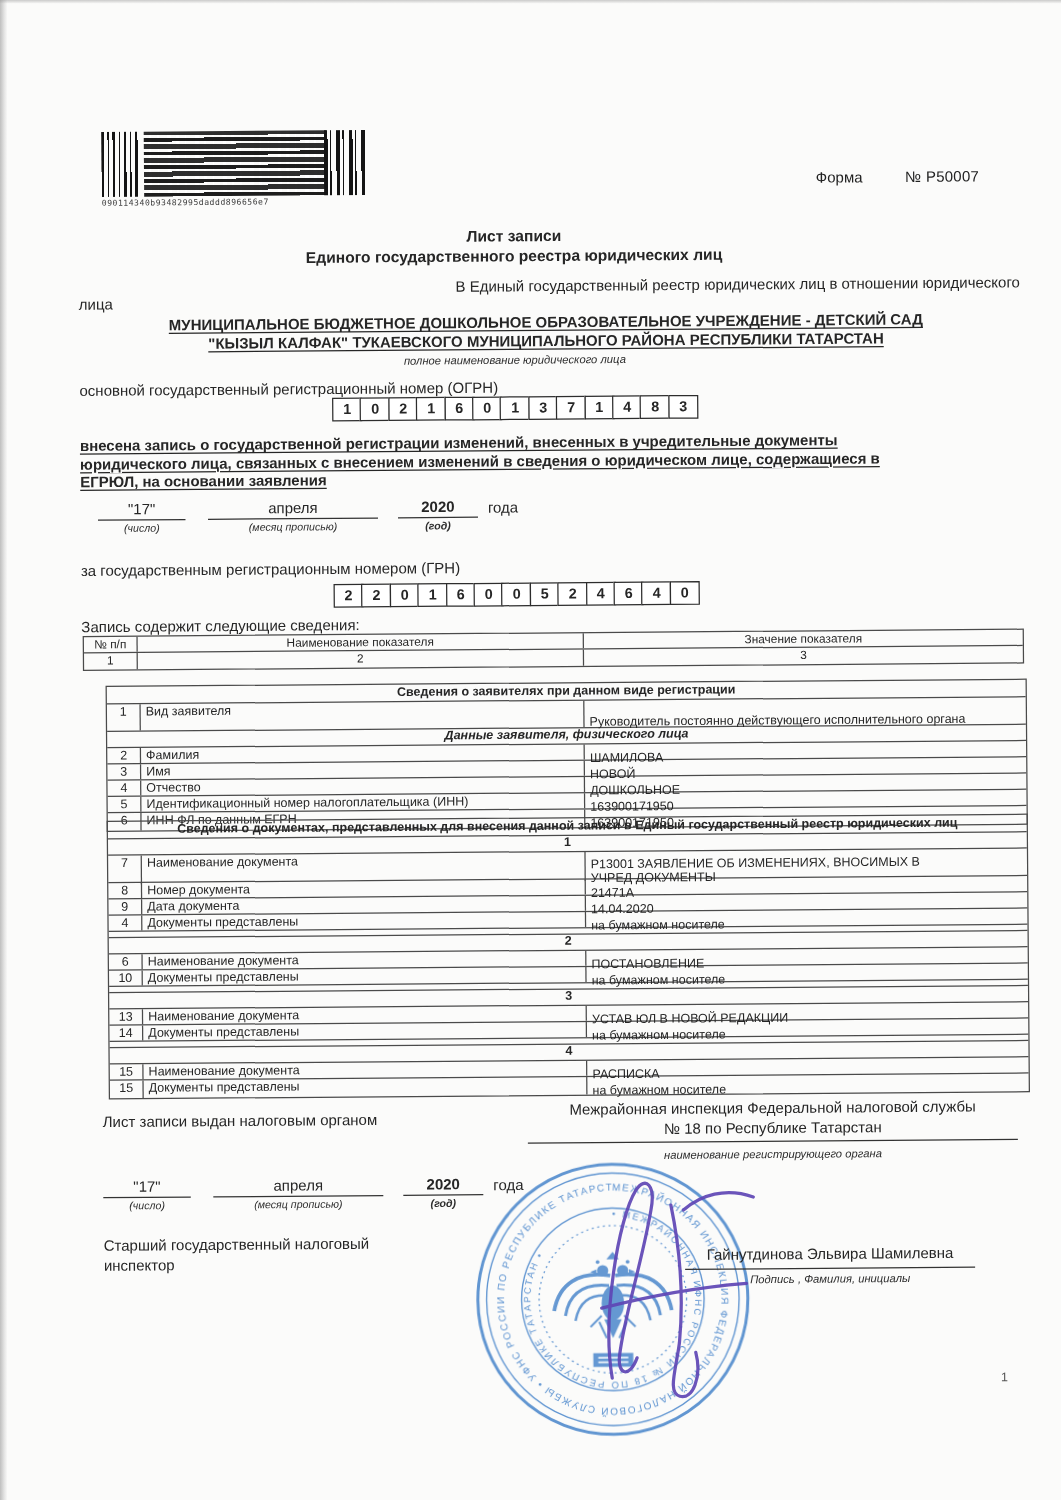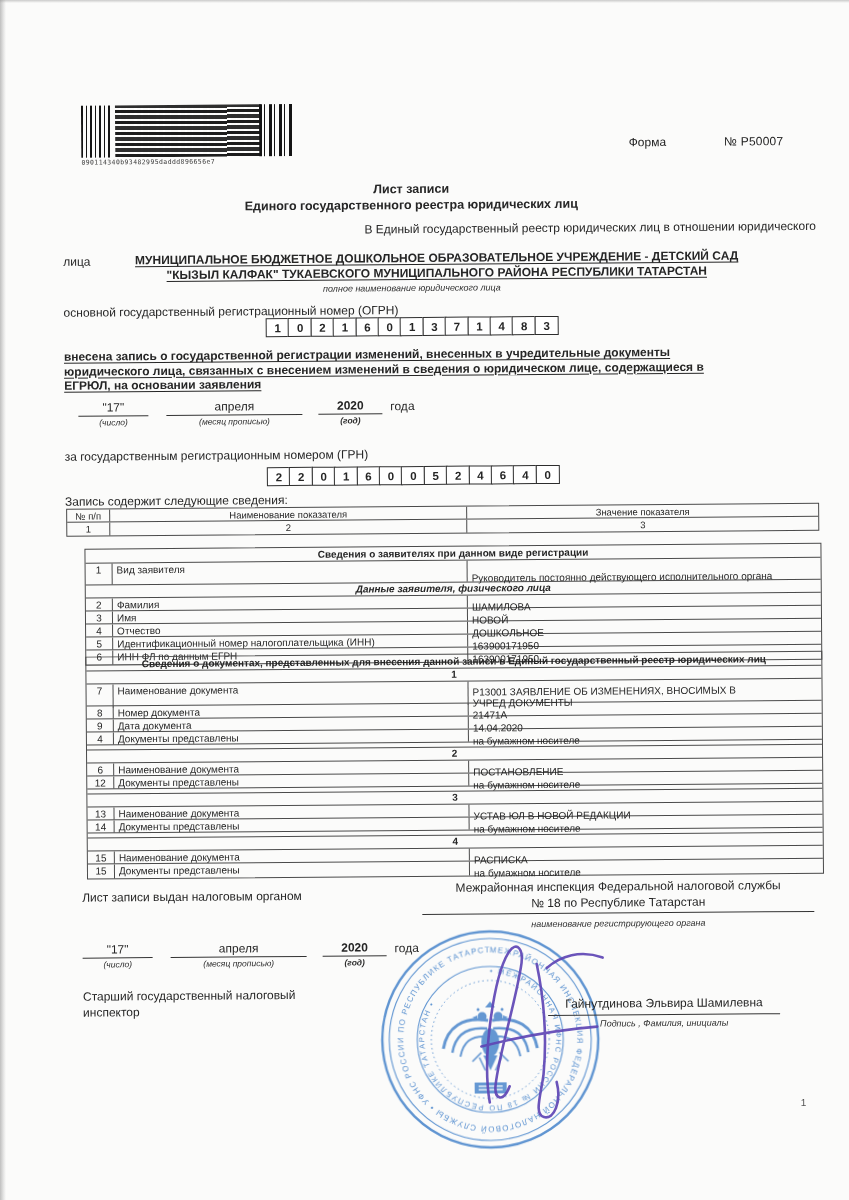--- a/index.html
+++ b/index.html
@@ -22,27 +22,27 @@
   .topbar { position:absolute; top:103px; left:85px; right:62px; display:flex; justify-content:space-between; }
   .barcode {
     width:212px; height:52px;
     background:
       repeating-linear-gradient(90deg,#141414 0 2px, transparent 2px 5px, #141414 5px 6px, transparent 6px 9px) 0 0/30px 100% no-repeat,
       repeating-linear-gradient(90deg,#141414 0 3px, transparent 3px 5px, #141414 5px 6px, transparent 6px 10px) 100% 0/34px 100% no-repeat,
       repeating-linear-gradient(0deg, rgba(10,10,10,.92) 0 3px, transparent 3px 5px, rgba(10,10,10,.85) 5px 9px, transparent 9px 11px) 34px 0/146px 100% no-repeat,
       repeating-linear-gradient(90deg, transparent 0 4px, #fff 4px 6px, transparent 6px 11px, #fff 11px 12px, transparent 12px 19px, #fff 19px 22px) 34px 0/146px 100% no-repeat;
   }
   .barcode-num { font-family:"DejaVu Sans Mono", monospace; font-size:6.5px; letter-spacing:.4px; color:#3c3c3c; margin-top:1px; }
-  .form-ref { margin-top:34px; font-size:12px; display:flex; gap:44px; color:#222; }
-  .form-ref .fno { font-weight:bold; letter-spacing:.2px; font-weight:normal;margin-left:14px; }
+  .form-ref { margin-top:34px; font-size:12px; display:flex; gap:34px; color:#222; }
+  .form-ref .fno { font-weight:bold; letter-spacing:.2px; font-weight:normal; }
 
   
   .doc-title { position:absolute; top:181px; left:0; right:20px; text-align:center; font-weight:bold; font-size:12.5px; line-height:16px; }
   .intro-right { position:absolute; top:222px; right:30px; font-size:12px; }
-  .intro-left  { position:absolute; top:252px; left:66px; font-size:12px; }
+  .intro-left  { position:absolute; top:234px; left:66px; font-size:12px; }
   .org-name { position:absolute; top:251px; left:60px; right:30px; text-align:center; font-weight:bold; font-size:12px; line-height:15px; }
   .org-name div { text-decoration:underline; text-underline-offset:2px; }
   .caption { font-style:italic; font-size:9px; color:#2e2e2e; }
   .org-caption { position:absolute; top:283px; left:0; right:20px; text-align:center; }
 
   .field-label { position:absolute; font-size:12px; }
   .lbl-ogrn { top:303px; left:66px; }
   .lbl-grn  { top:447px; left:66px; }
   .lbl-note { top:492px; left:66px; }
 
@@ -276,21 +276,21 @@
 
     <div class="trow">
         <div class="rowfull grp">2</div>
       </div>
     <div class="trow g3 h11">
       <div class="c n">6</div>
       <div class="c l">Наименование документа</div>
       <div class="c v"><span>ПОСТАНОВЛЕНИЕ</span></div>
     </div>
     <div class="trow g3 h13">
-      <div class="c n">12</div>
+      <div class="c n">10</div>
       <div class="c l">Документы представлены</div>
       <div class="c v"><span>на бумажном носителе</span></div>
     </div>
     <div class="trow gap"></div>
 
     <div class="trow">
         <div class="rowfull grp">3</div>
       </div>
     <div class="trow g3 h11">
       <div class="c n">13</div>

